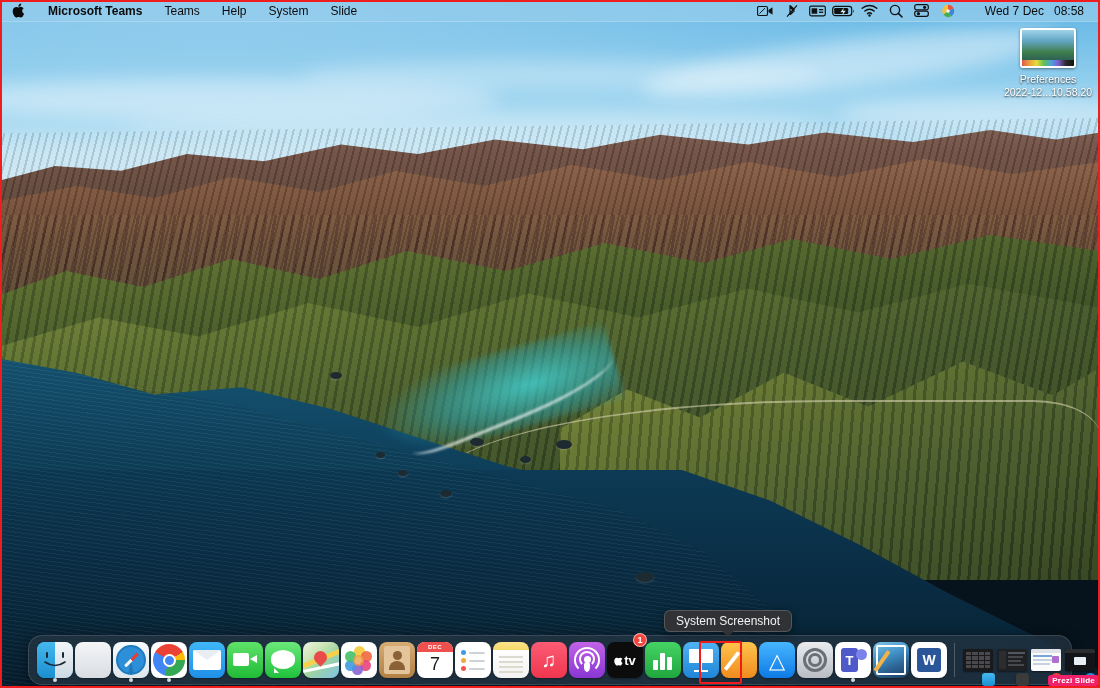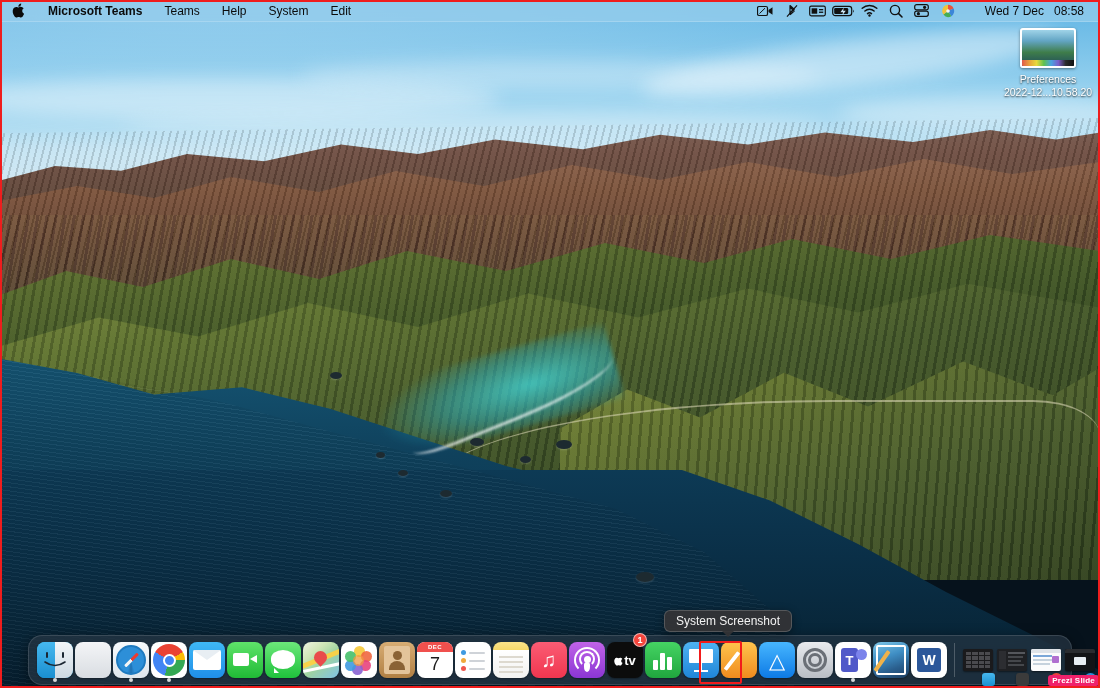--- a/index.html
+++ b/index.html
@@ -418,21 +418,21 @@
   <div class="mb-left">
     <div class="mb-apple">
       <svg width="13" height="15" viewBox="0 0 14 17">
           <path fill="#0b0b0b" d="M11.2 9.1c0-2 1.6-3 1.7-3.1-0.9-1.4-2.4-1.5-2.9-1.6-1.2-0.1-2.4 0.7-3 0.7-0.6 0-1.6-0.7-2.6-0.7-1.3 0-2.6 0.8-3.3 2-1.4 2.4-0.4 6 1 8 0.7 1 1.5 2.1 2.5 2 1 0 1.4-0.6 2.6-0.6 1.2 0 1.5 0.6 2.6 0.6 1.1 0 1.8-1 2.4-2 0.8-1.1 1.1-2.2 1.1-2.3 0-0.1-2.1-0.8-2.1-3zM9.3 3.1c0.5-0.7 0.9-1.6 0.8-2.6-0.8 0-1.8 0.5-2.4 1.2-0.5 0.6-1 1.6-0.8 2.5 0.9 0.1 1.8-0.4 2.4-1.1z"></path>
         </svg>
     </div>
     <div class="mb-item app">Microsoft Teams</div>
     <div class="mb-item">Teams</div>
     <div class="mb-item">Help</div>
     <div class="mb-item">System</div>
-    <div class="mb-item">Edit</div>
+    <div class="mb-item">Slide</div>
   </div>
 
   <div class="mb-right">
     <div class="mb-icon">
       <svg width="17" height="12" viewBox="0 0 17 12">
           <rect x="0.5" y="1.5" width="10" height="9" rx="1.6" fill="none" stroke="#111" stroke-width="1.2"></rect>
           <path d="M11.5 5 L15.5 2.2 V9.8 L11.5 7 Z" fill="#111"></path>
           <path d="M2.5 8.5 L8 3.2" stroke="#111" stroke-width="1"></path>
         </svg>
     </div>

